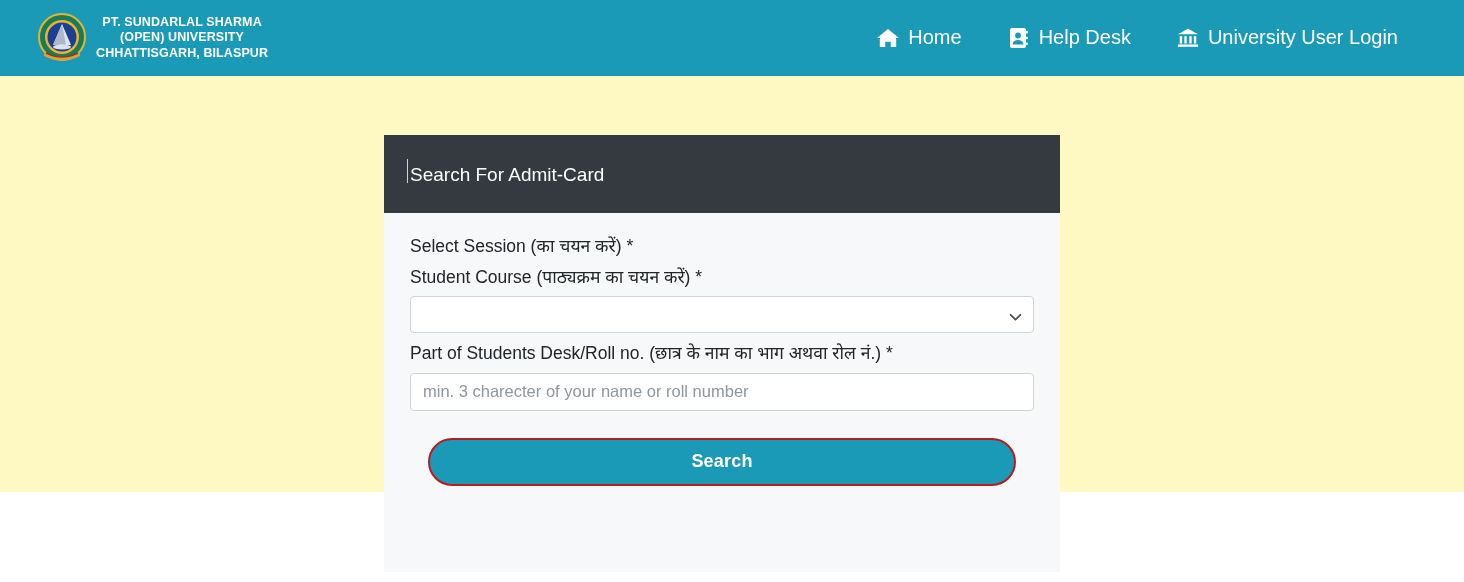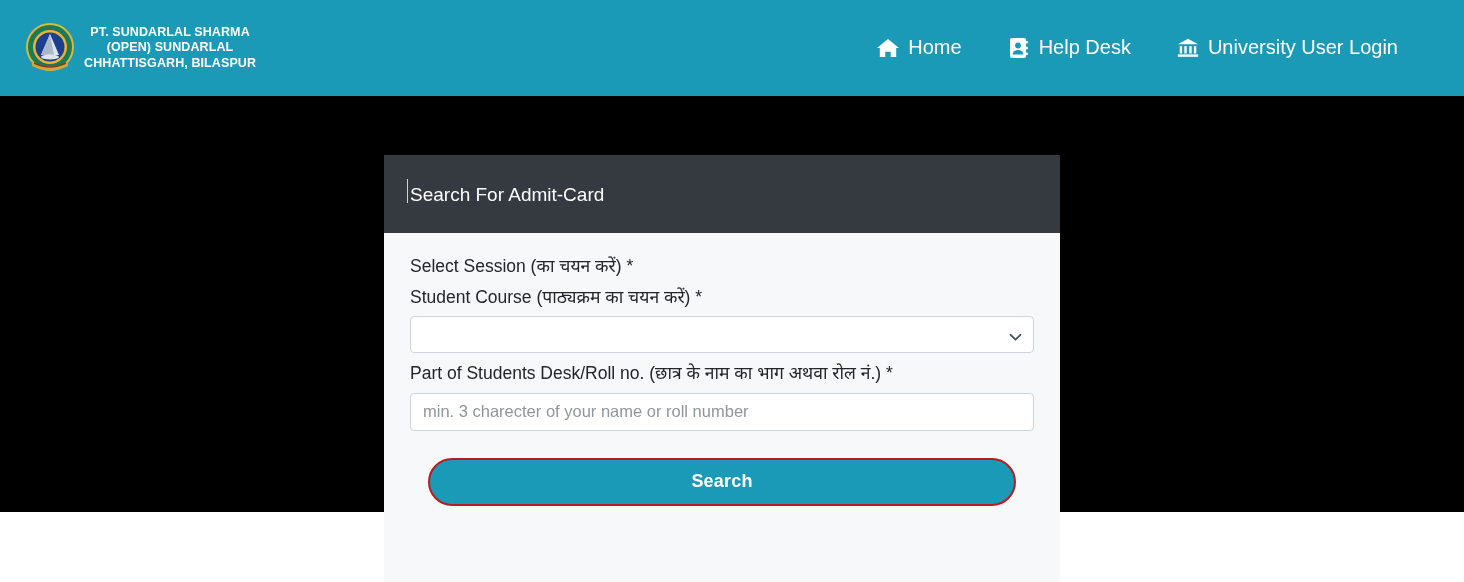--- a/index.html
+++ b/index.html
@@ -10,26 +10,26 @@
     width: 1464px;
     height: 582px;
     overflow: hidden;
     background: #ffffff;
     font-family: "Liberation Sans", sans-serif;
     -webkit-font-smoothing: antialiased;
   }
 
   
   .navbar {
-    height: 96px;
+    height: 76px;
     background: #1b9ab7;
     display: flex;
     align-items: center;
     justify-content: space-between;
-    padding: 0 60px 0 24px;
+    padding: 0 60px 0 36px;
     box-sizing: border-box;
   }
   .brand {
     display: flex;
     align-items: center;
     gap: 8px;
   }
   .brand-logo {
     width: 52px;
     height: 52px;
@@ -72,21 +72,21 @@
   .caret {
     display: inline-block;
     width: 11px;
     height: 11px;
     margin-left: 3px;
   }
 
   
   .page {
     height: 416px;
-    background: #000000;
+    background: #fef9c3;
     position: relative;
   }
   .card {
     position: absolute;
     left: 384px;
     top: 59px;
     width: 676px;
     background: #f7f8fa;
     box-sizing: border-box;
   }
@@ -194,21 +194,21 @@
         <circle cx="26" cy="25" r="14.5" fill="#1c3f8f"></circle>
         <path d="M26 12 L35 33 L17 33 Z" fill="#dfe6ef"></path>
         <path d="M26 12 L30 33 L17 33 Z" fill="#aab8c9"></path>
         <ellipse cx="26" cy="35" rx="9" ry="2.6" fill="#ffffff" opacity="0.85"></ellipse>
         <path d="M8 40 Q26 50 44 40 L44 44 Q26 53 8 44 Z" fill="#d8a23a"></path>
         <path d="M10 41 Q26 49 42 41" fill="none" stroke="#8f3a1e" stroke-width="1.4"></path>
       </svg>
     </span>
     <div class="brand-text">
       <div>PT. SUNDARLAL SHARMA</div>
-      <div>(OPEN) SUNDARLAL</div>
+      <div>(OPEN) UNIVERSITY</div>
       <div>CHHATTISGARH, BILASPUR</div>
     </div>
   </div>
 
   <div class="nav-links">
 
     <div class="nav-item">
       <span class="nav-icon">
         <svg width="22" height="20" viewBox="0 0 24 22" fill="#ffffff">
           <path d="M12 1 L0 11 h3 v10 h6 v-6 h6 v6 h6 V11 h3 Z"></path>

